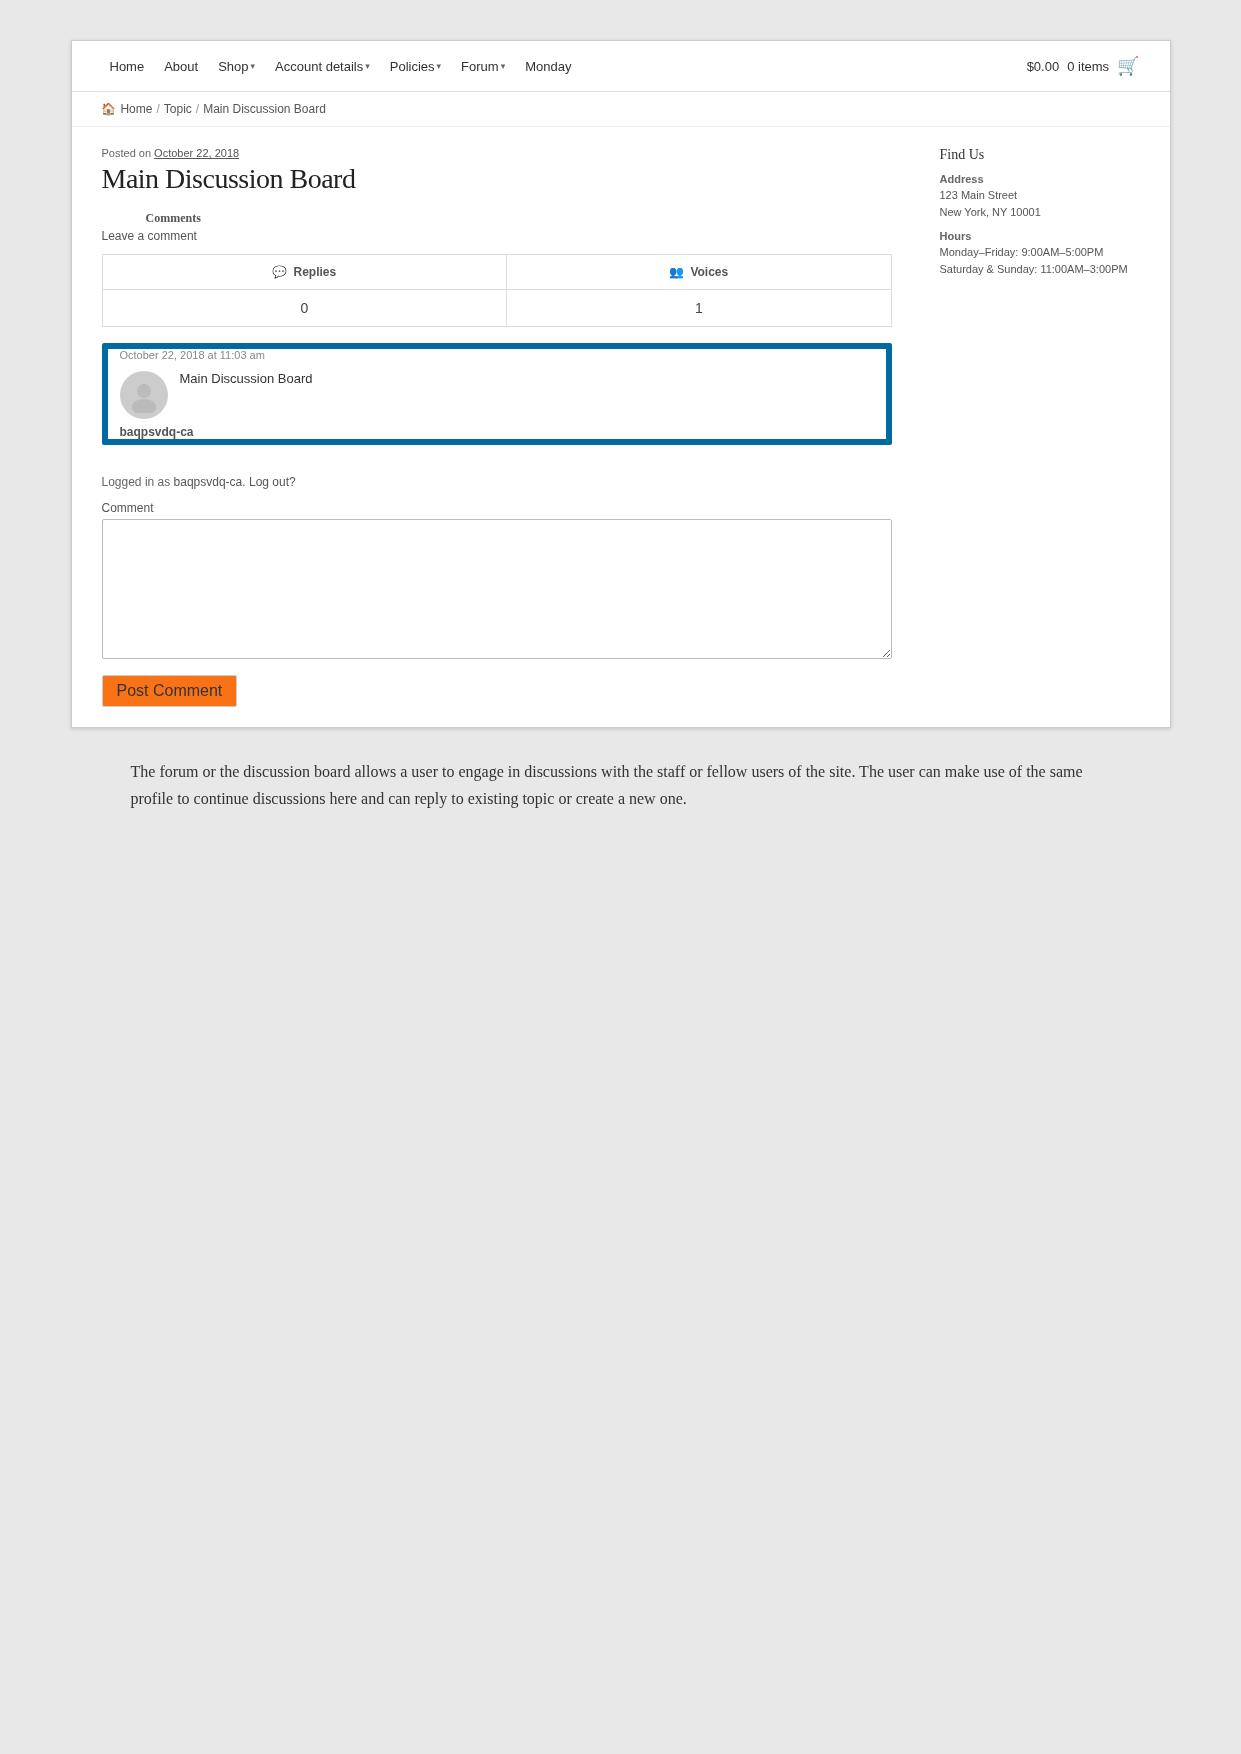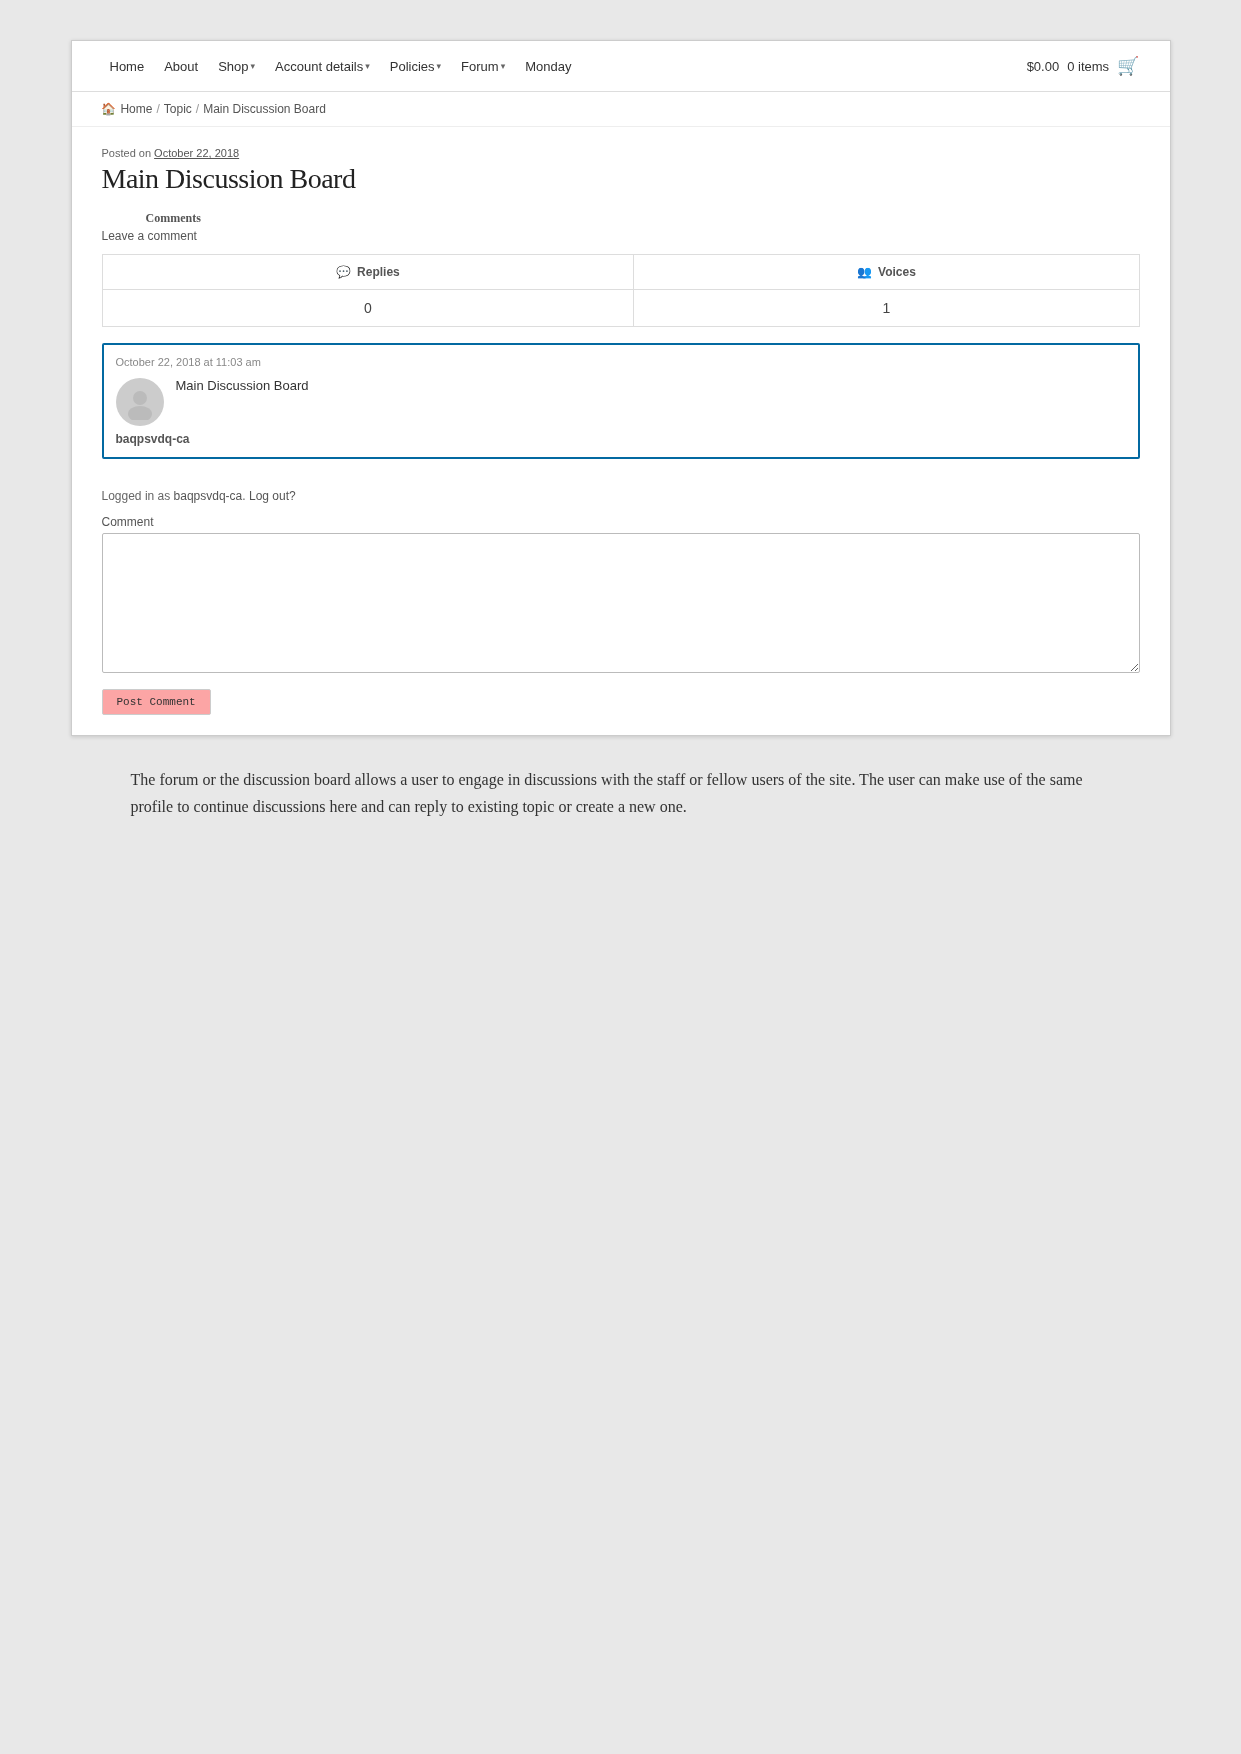--- a/index.html
+++ b/index.html
@@ -143,23 +143,23 @@
       gap: 6px;
       font-weight: bold;
       font-size: 12px;
     }
     .stats-table .stat-value {
       font-size: 14px;
       color: #444;
     }
     
     .comment-entry {
-      border: 2px solid #0369a1;
+      border: 6px solid #0369a1;
       border-radius: 2px;
-      padding: 11px 12px;
+      padding: 0 12px;
       margin-bottom: 12px;
     }
     .comment-timestamp {
       font-size: 11px;
       font-family: Arial, sans-serif;
       color: #888;
       margin-bottom: 10px;
     }
     .comment-body {
       display: flex;
@@ -232,25 +232,25 @@
       border: 1px solid #bbb;
       border-radius: 2px;
       padding: 8px;
       font-family: Arial, sans-serif;
       font-size: 12px;
       color: #333;
       resize: vertical;
       margin-bottom: 12px;
     }
     .post-comment-btn {
-      background: #fca5a5;
+      background: #f97316;
       border: 1px solid #ccc;
       padding: 6px 14px;
-      font-size: 11px;
-      font-family: Liberation Mono, monospace;
+      font-size: 16px;
+      font-family: Liberation Sans, sans-serif;
       cursor: pointer;
       border-radius: 2px;
       color: #333;
     }
     
     .sidebar-title {
       font-size: 14px;
       font-family: Georgia, serif;
       color: #333;
       margin-bottom: 10px;
@@ -386,18 +386,31 @@
           <span>Logged in as</span>
           <a href="#">baqpsvdq-ca</a>.
           <a href="#">Log out?</a>
         </div>
         <div class="comment-field-label">Comment</div>
         <textarea class="comment-textarea" style=""></textarea>
         <button class="post-comment-btn">Post Comment</button>
       </div>
     </div>
 
+    <aside class="sidebar">
+      <div class="sidebar-title">Find Us</div>
+      <div class="sidebar-label">Address</div>
+      <div class="sidebar-text">
+        <div>123 Main Street</div>
+        <div>New York, NY 10001</div>
+      </div>
+      <div class="sidebar-label">Hours</div>
+      <div class="sidebar-text">
+        <div>Monday–Friday: 9:00AM–5:00PM</div>
+        <div>Saturday &amp; Sunday: 11:00AM–3:00PM</div>
+      </div>
+    </aside>
   </div>
 </div>
 
 <div class="bottom-description">
   <p>The forum or the discussion board allows a user to engage in discussions with the staff or fellow users of the site. The user can make use of the same profile to continue discussions here and can reply to existing topic or create a new one.</p>
 </div>
 
 </body></html>

